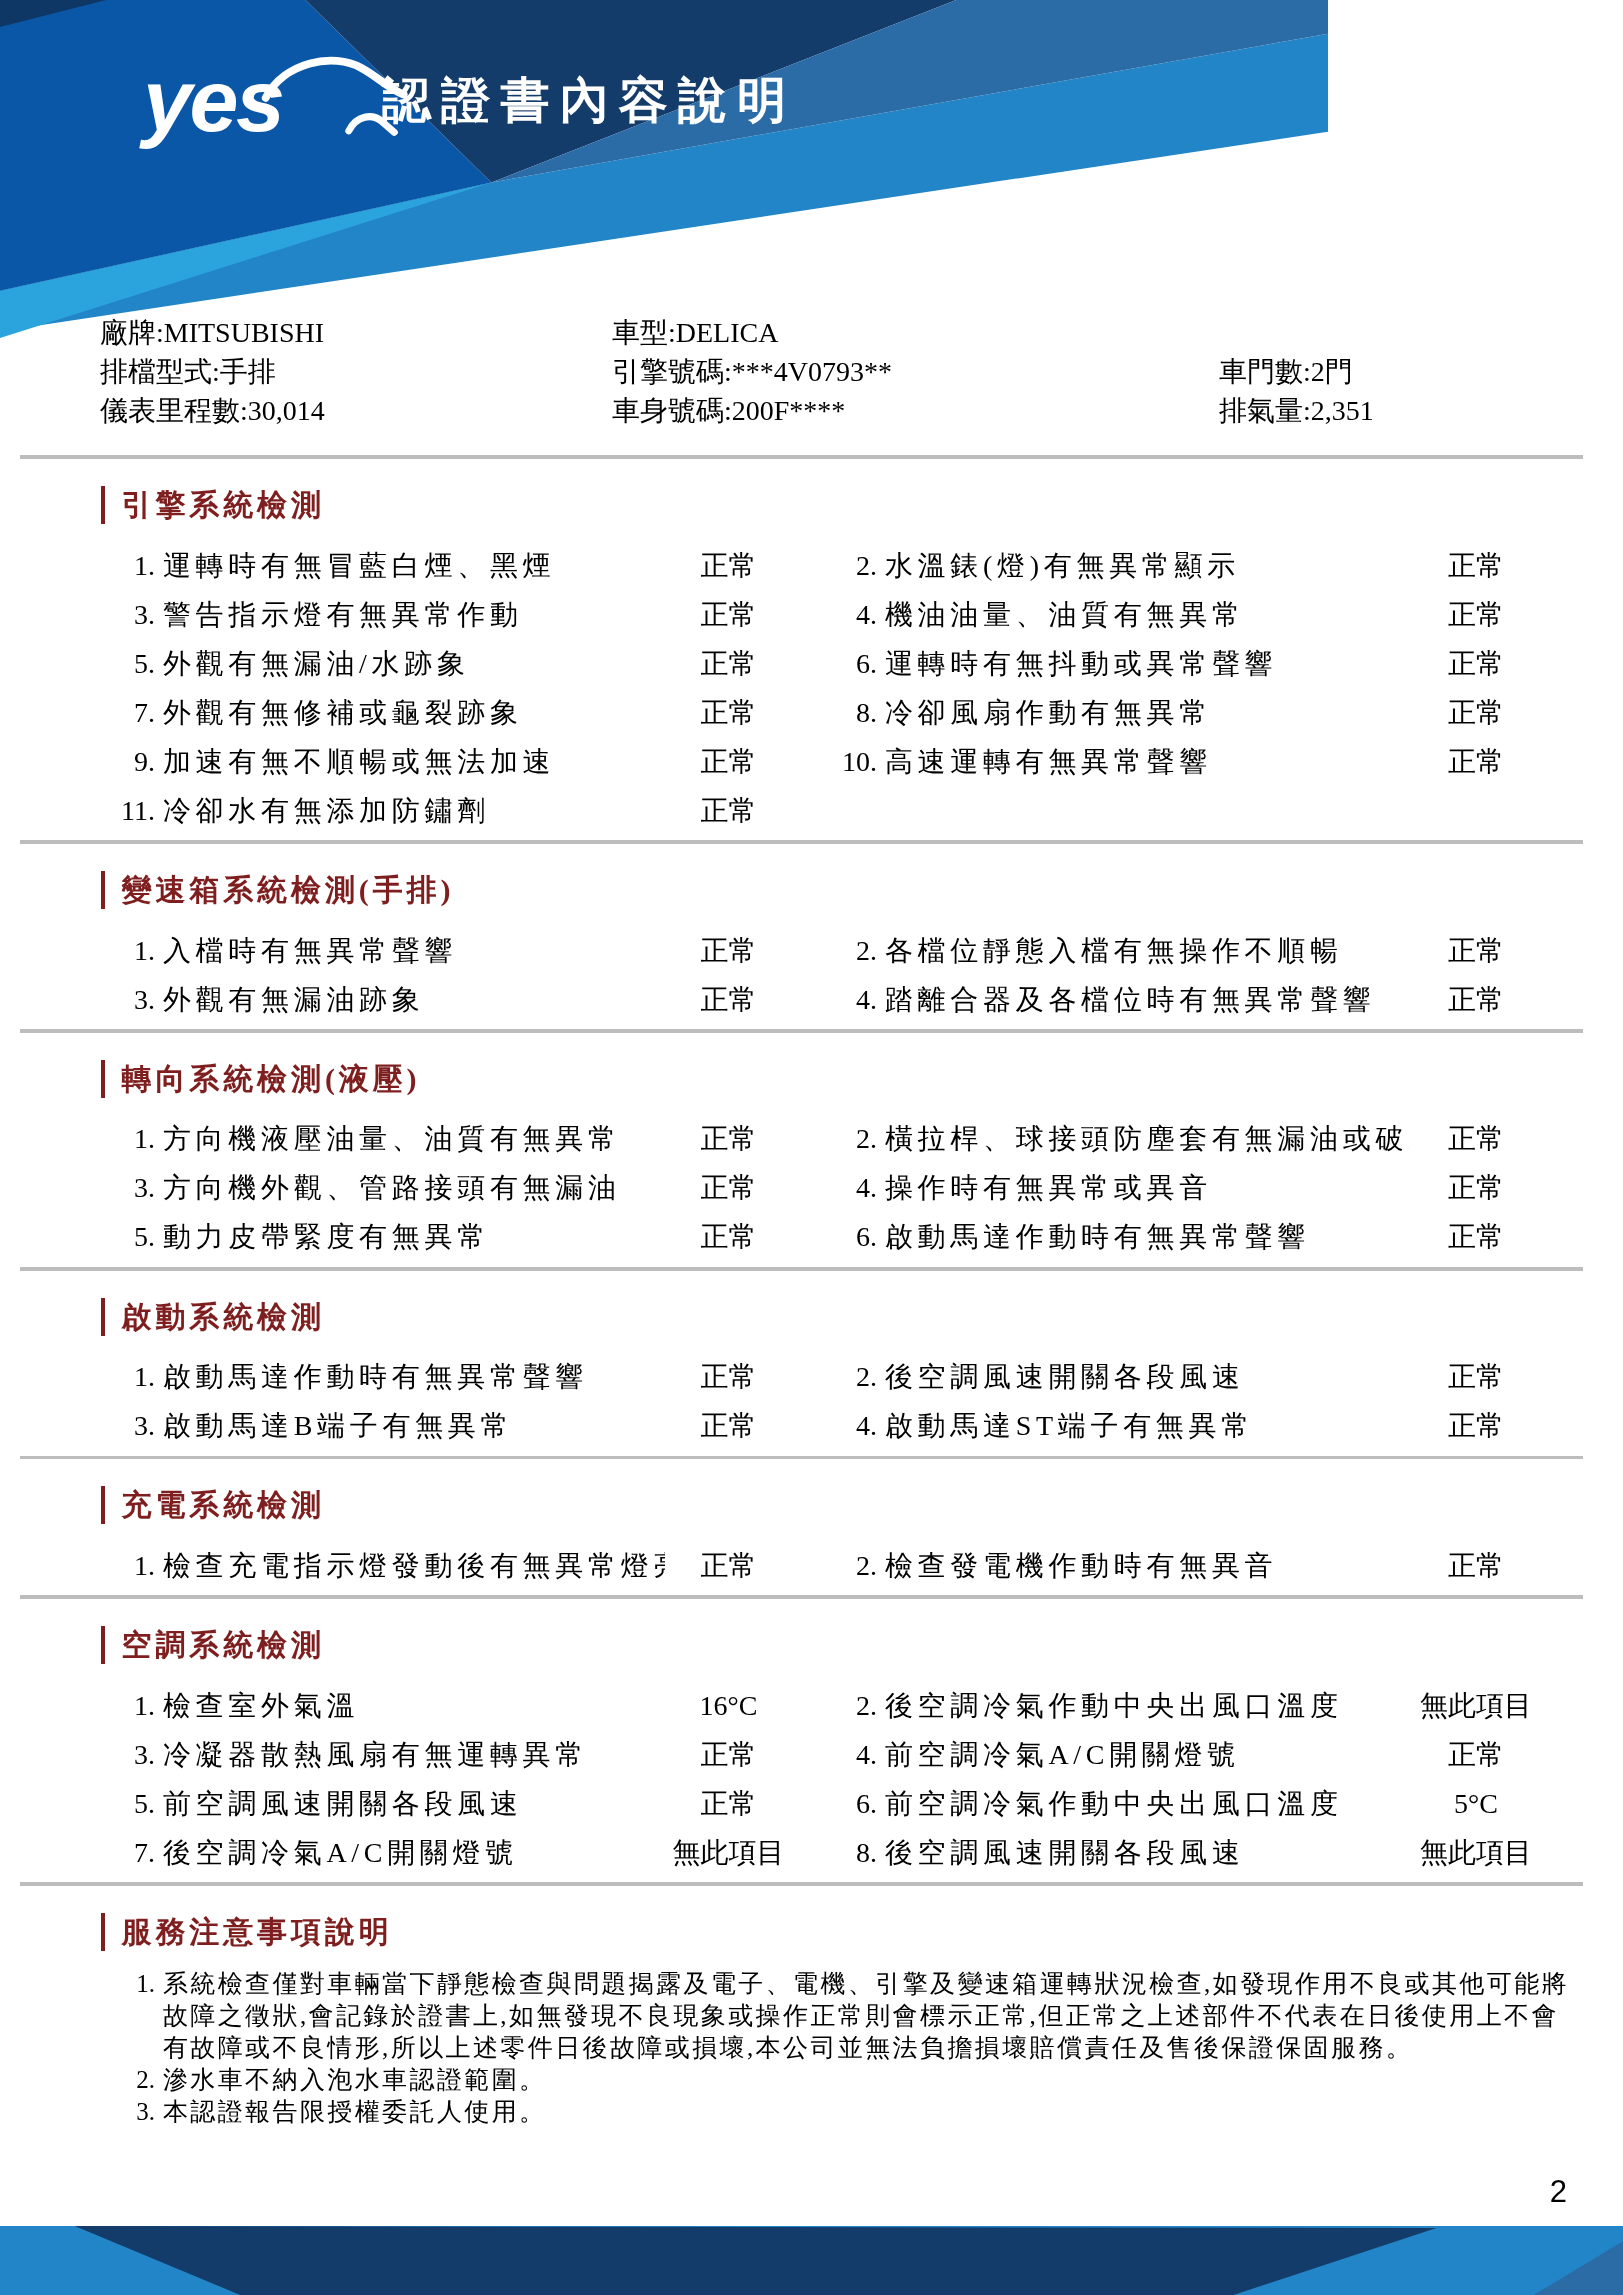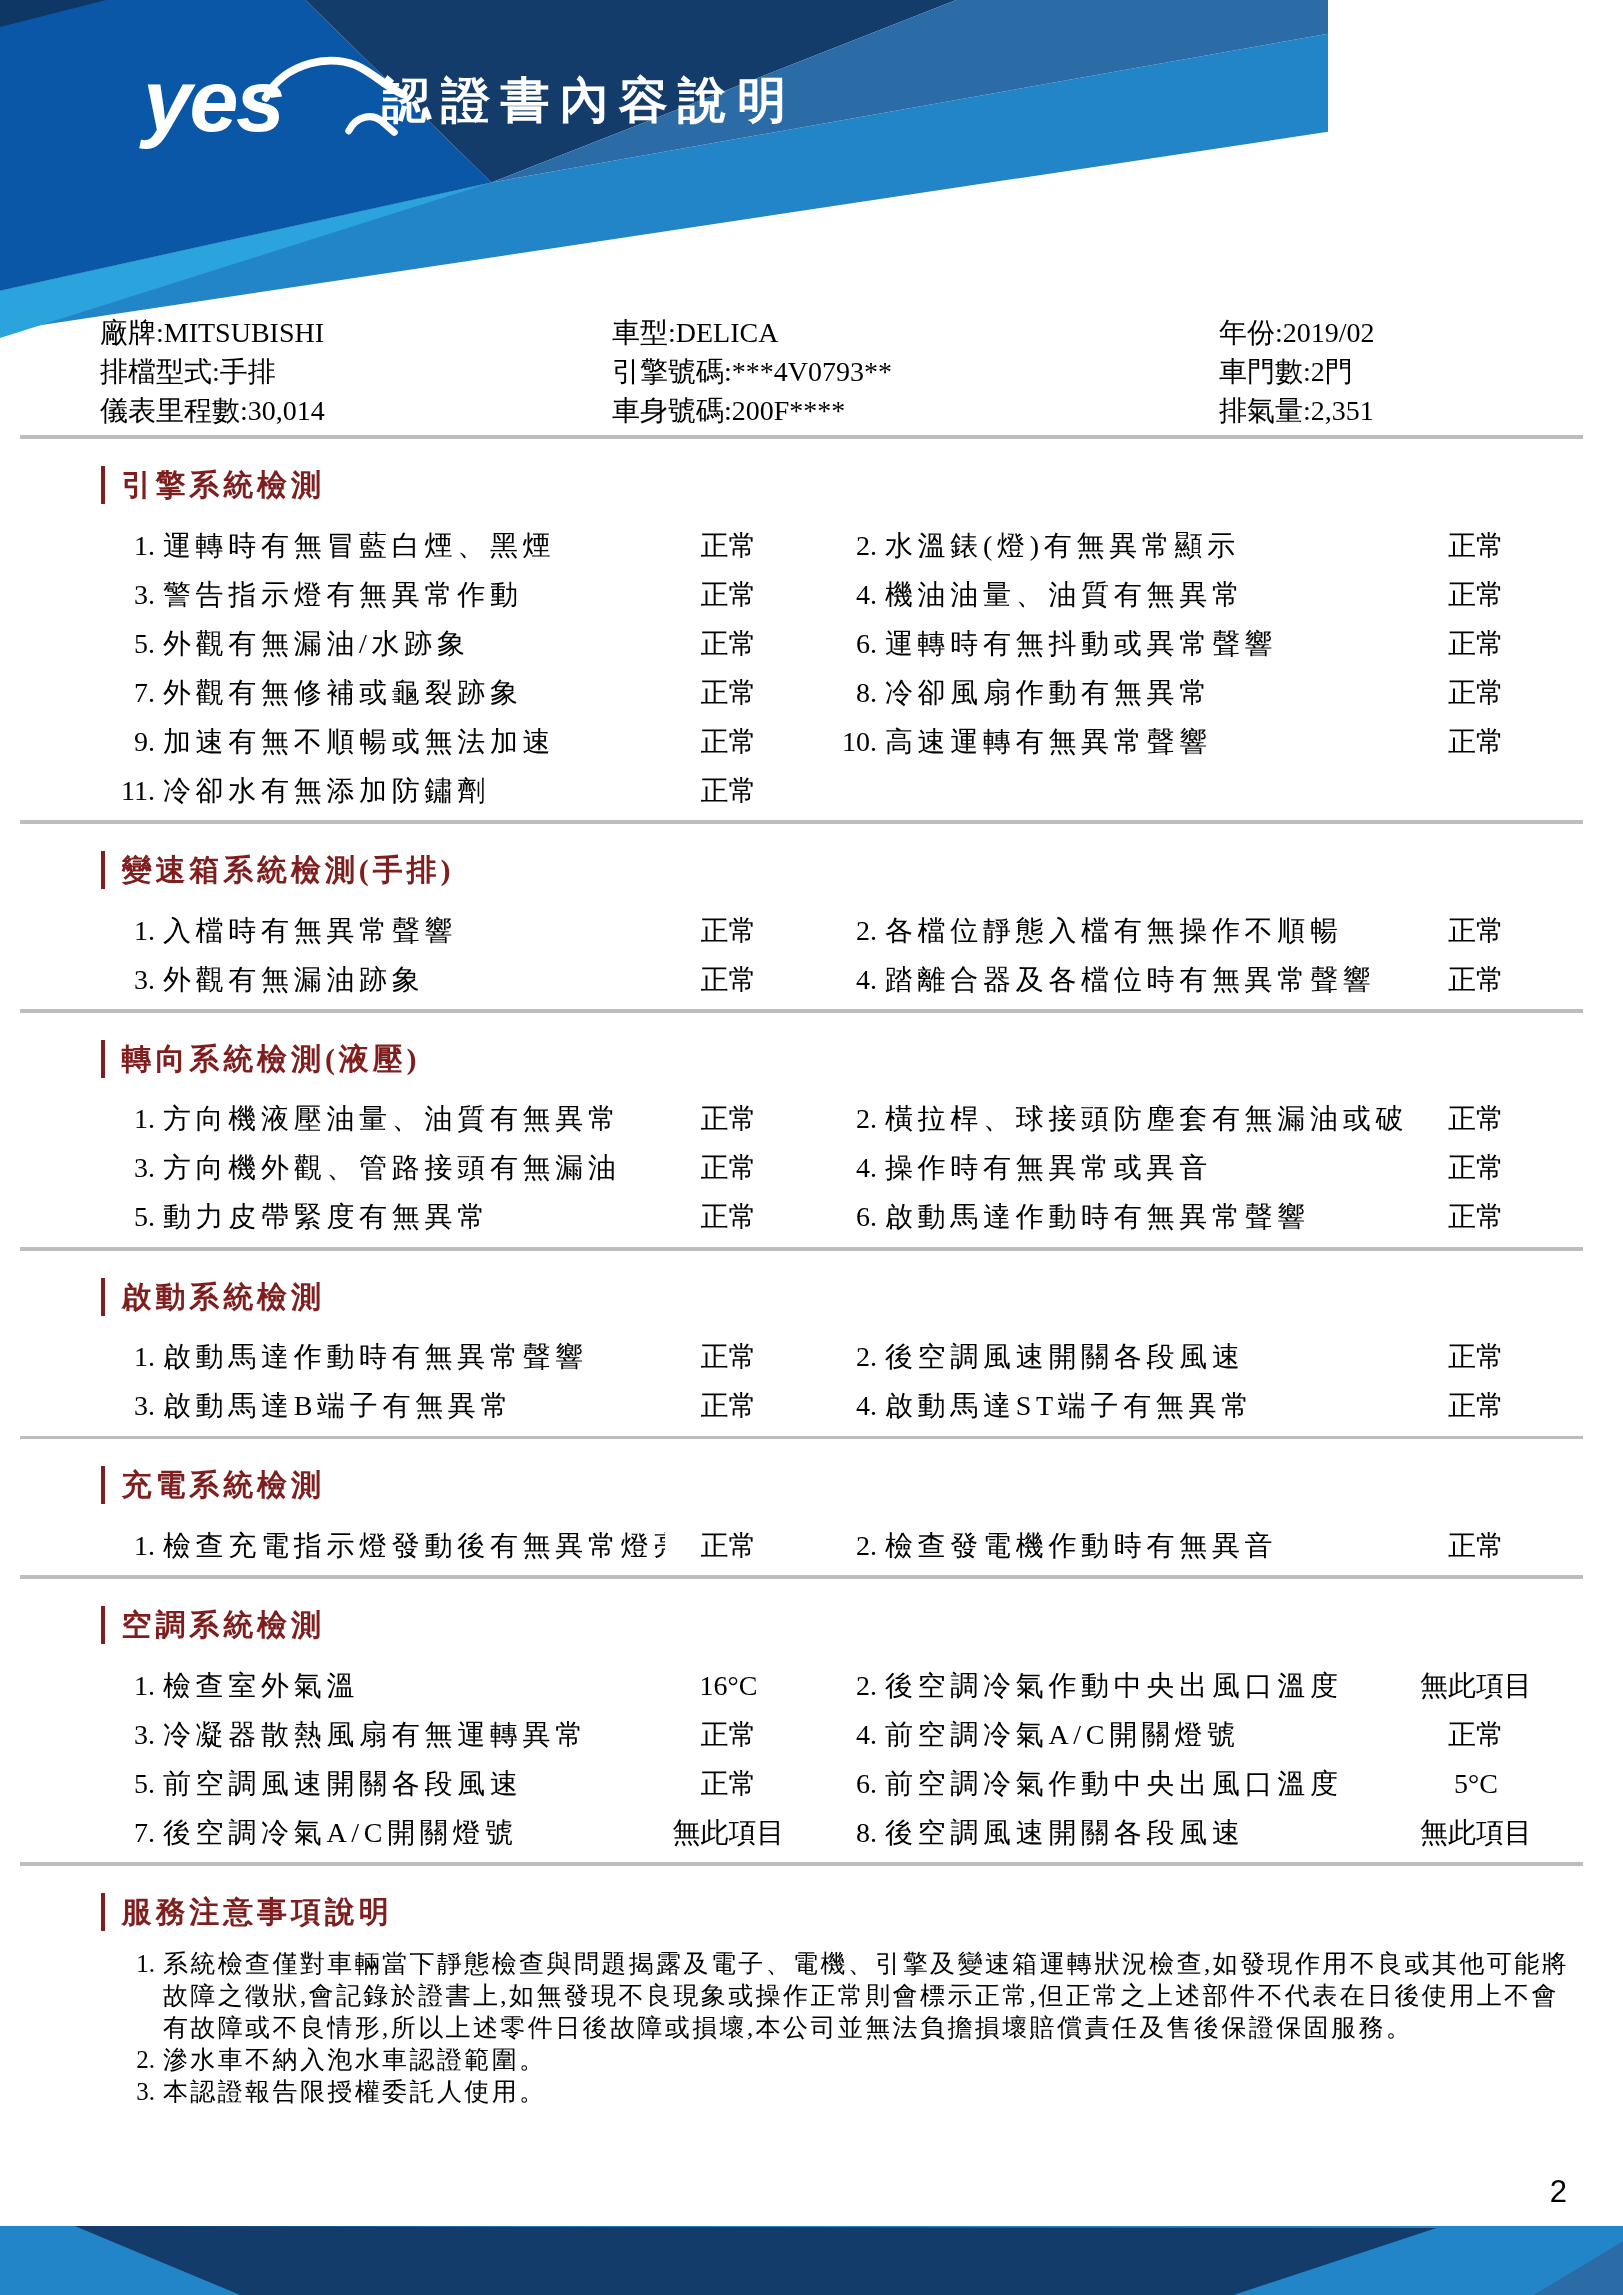--- a/index.html
+++ b/index.html
@@ -18,21 +18,21 @@
   .s-corner{background:#0E3765;clip-path:polygon(0 0,8% 0,0 8%)}
   .logo{position:absolute;left:143px;top:57px;color:#fff;font-family:"Liberation Sans",sans-serif;
         font-style:italic;font-weight:bold;font-size:88px;letter-spacing:-2.4px;line-height:1}
   .logo-swoosh{position:absolute;left:261px;top:46px}
   .header-title{position:absolute;left:382px;top:76px;color:#fff;font-family:"Liberation Sans",sans-serif;
         font-weight:bold;font-size:49px;letter-spacing:10.2px;line-height:1;white-space:nowrap}
   
   .info{position:absolute;top:313px;left:0;width:1416px;padding-left:100px;box-sizing:border-box;font-size:28px}
   .info-row{display:grid;grid-template-columns:512px 607px 1fr;height:39px;align-items:center;white-space:nowrap}
   
-  .content{position:absolute;top:435px;left:0;width:1367px}
+  .content{position:absolute;top:455px;left:0;width:1367px}
   .divider{height:3.9px;background:#BDBDBD;margin-left:19.6px;width:1563px}
   .section-title{margin:27px 0 0 101px;color:#7E1E1E;font-size:30px;font-weight:bold;letter-spacing:3.9px;
         border-left:4.7px solid #7E1E1E;padding-left:16.5px;line-height:38px;height:38px;white-space:nowrap}
   .items{margin:17.3px 0 4.7px 0;padding-left:116px}
   .item-row{display:grid;grid-template-columns:39px 510px 127px 85px 532px 134px;height:49px;
         align-items:center;font-size:28px;white-space:nowrap}
   .i-no{text-align:right}
   .i-text{padding-left:7.9px;letter-spacing:4.7px;overflow:hidden}
   .i-status{text-align:center}
   .notes{margin-top:17.3px;padding-left:116px;font-size:25px}
@@ -64,21 +64,20 @@
     <path d="M6 66 C30 20 92 8 128 28 C150 40 162 54 182 62" fill="none" stroke="#ffffff" stroke-width="10" stroke-linecap="round"></path>
     <path d="M112 108 C122 88 142 86 154 96 L170 110" fill="none" stroke="#ffffff" stroke-width="9" stroke-linecap="round"></path>
   </svg>
   <div class="header-title">認證書內容說明</div>
 </div>
 
 <div class="info" id="info">
     <div class="info-row">
       <span><span>廠牌</span><span>:</span><span>MITSUBISHI</span></span>
       <span><span>車型</span><span>:</span><span>DELICA</span></span>
-      <span><span>年份</span><span>:</span><span>2019/02</span></span>
     </div>
     <div class="info-row">
       <span><span>排檔型式</span><span>:</span><span>手排</span></span>
       <span><span>引擎號碼</span><span>:</span><span>***4V0793**</span></span>
       <span><span>車門數</span><span>:</span><span>2門</span></span>
     </div>
     <div class="info-row">
       <span><span>儀表里程數</span><span>:</span><span>30,014</span></span>
       <span><span>車身號碼</span><span>:</span><span>200F****</span></span>
       <span><span>排氣量</span><span>:</span><span>2,351</span></span>

